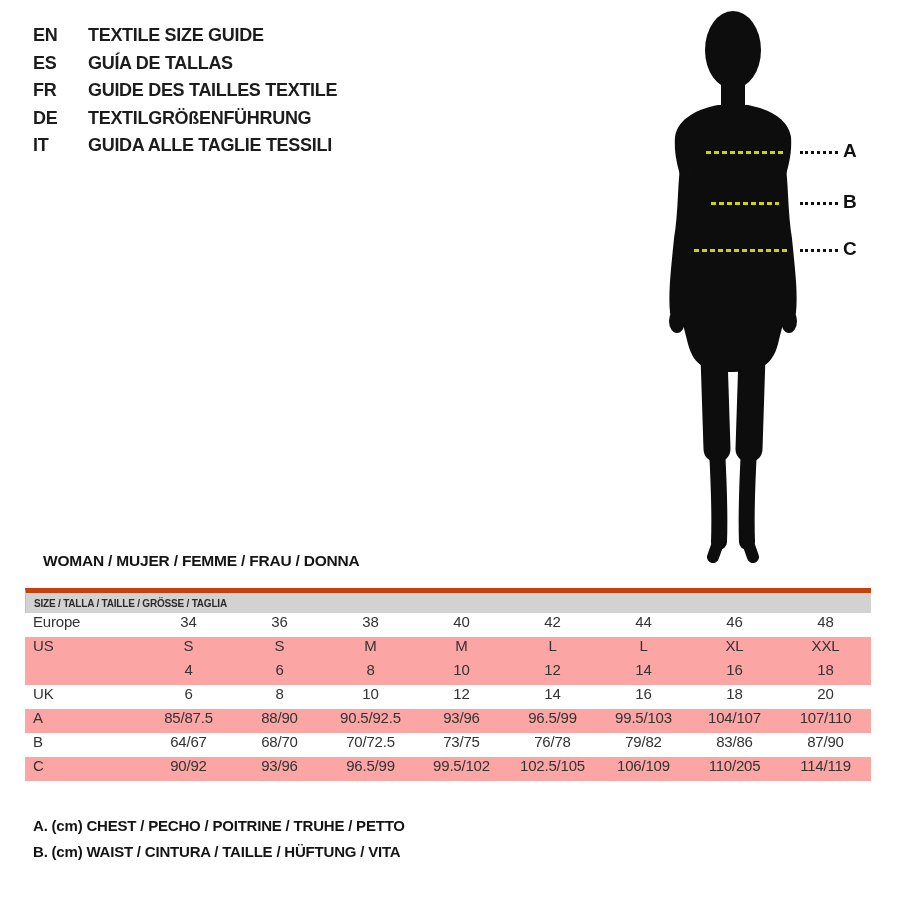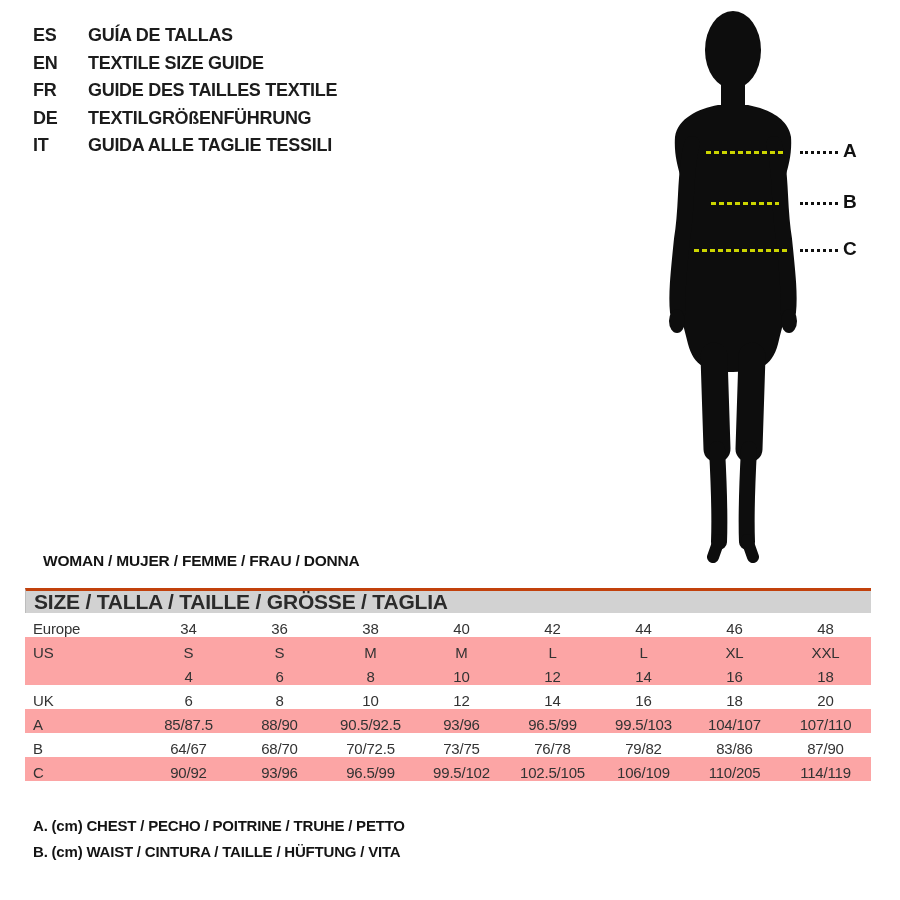--- a/index.html
+++ b/index.html
@@ -33,46 +33,46 @@
   .m0 { top:151px; } .m0 .dash-yellow { left:706px; width:80px; }
   .m1 { top:202px; } .m1 .dash-yellow { left:711px; width:68px; }
   .m2 { top:249px; } .m2 .dash-yellow { left:694px; width:94px; }
 
   
   .woman-title { position:absolute; left:33px; top:552px;
     font-weight:bold; font-size:15.5px; letter-spacing:-0.2px; color:#141414;margin-left:10px; }
 
   
   .size-table { position:absolute; left:25px; top:588px; width:846px; }
-  .thead { height:25px; background:#d2d2d2; border-top:3px solid #c2410c; border-left:1px solid #bdbdbd;
+  .thead { height:25px; background:#d2d2d2; border-top:5px solid #c2410c; border-left:1px solid #bdbdbd;
     display:flex; align-items:center; padding-left:8px;
-    font-weight:bold; font-size:21px; letter-spacing:-0.2px; color:#2b2b2b; }
-  .trow { display:flex; height:24px; align-items:flex-end; font-size:15px; color:#333; }
+    font-weight:bold; font-size:10px; letter-spacing:-0.2px; color:#2b2b2b; }
+  .trow { display:flex; height:24px; align-items:flex-start; font-size:15px; color:#333; }
   .trow.shaded { background:#fca5a5; }
   .row-label { width:118px; padding-left:8px; letter-spacing:-0.2px; }
   .cell { flex:1; text-align:center; letter-spacing:-0.2px; }
 
   
   .legend { position:absolute; left:33px; top:768px;margin-top:44px; }
   .legend-line { height:26px; display:flex; align-items:center;
     font-weight:bold; font-size:15px; letter-spacing:-0.2px; color:#141414; }
 </style>
 </head>
 <body>
 
 <div class="page">
 
   <div class="lang-block" id="langList">
       <div class="lang-row">
+        <span class="lang-code">EN</span>
+        <span class="lang-title">TEXTILE SIZE GUIDE</span>
+      </div>
+      <div class="lang-row">
         <span class="lang-code">ES</span>
         <span class="lang-title">GUÍA DE TALLAS</span>
-      </div>
-      <div class="lang-row">
-        <span class="lang-code">EN</span>
-        <span class="lang-title">TEXTILE SIZE GUIDE</span>
       </div>
       <div class="lang-row">
         <span class="lang-code">FR</span>
         <span class="lang-title">GUIDE DES TAILLES TEXTILE</span>
       </div>
       <div class="lang-row">
         <span class="lang-code">DE</span>
         <span class="lang-title">TEXTILGRÖßENFÜHRUNG</span>
       </div>
       <div class="lang-row">

